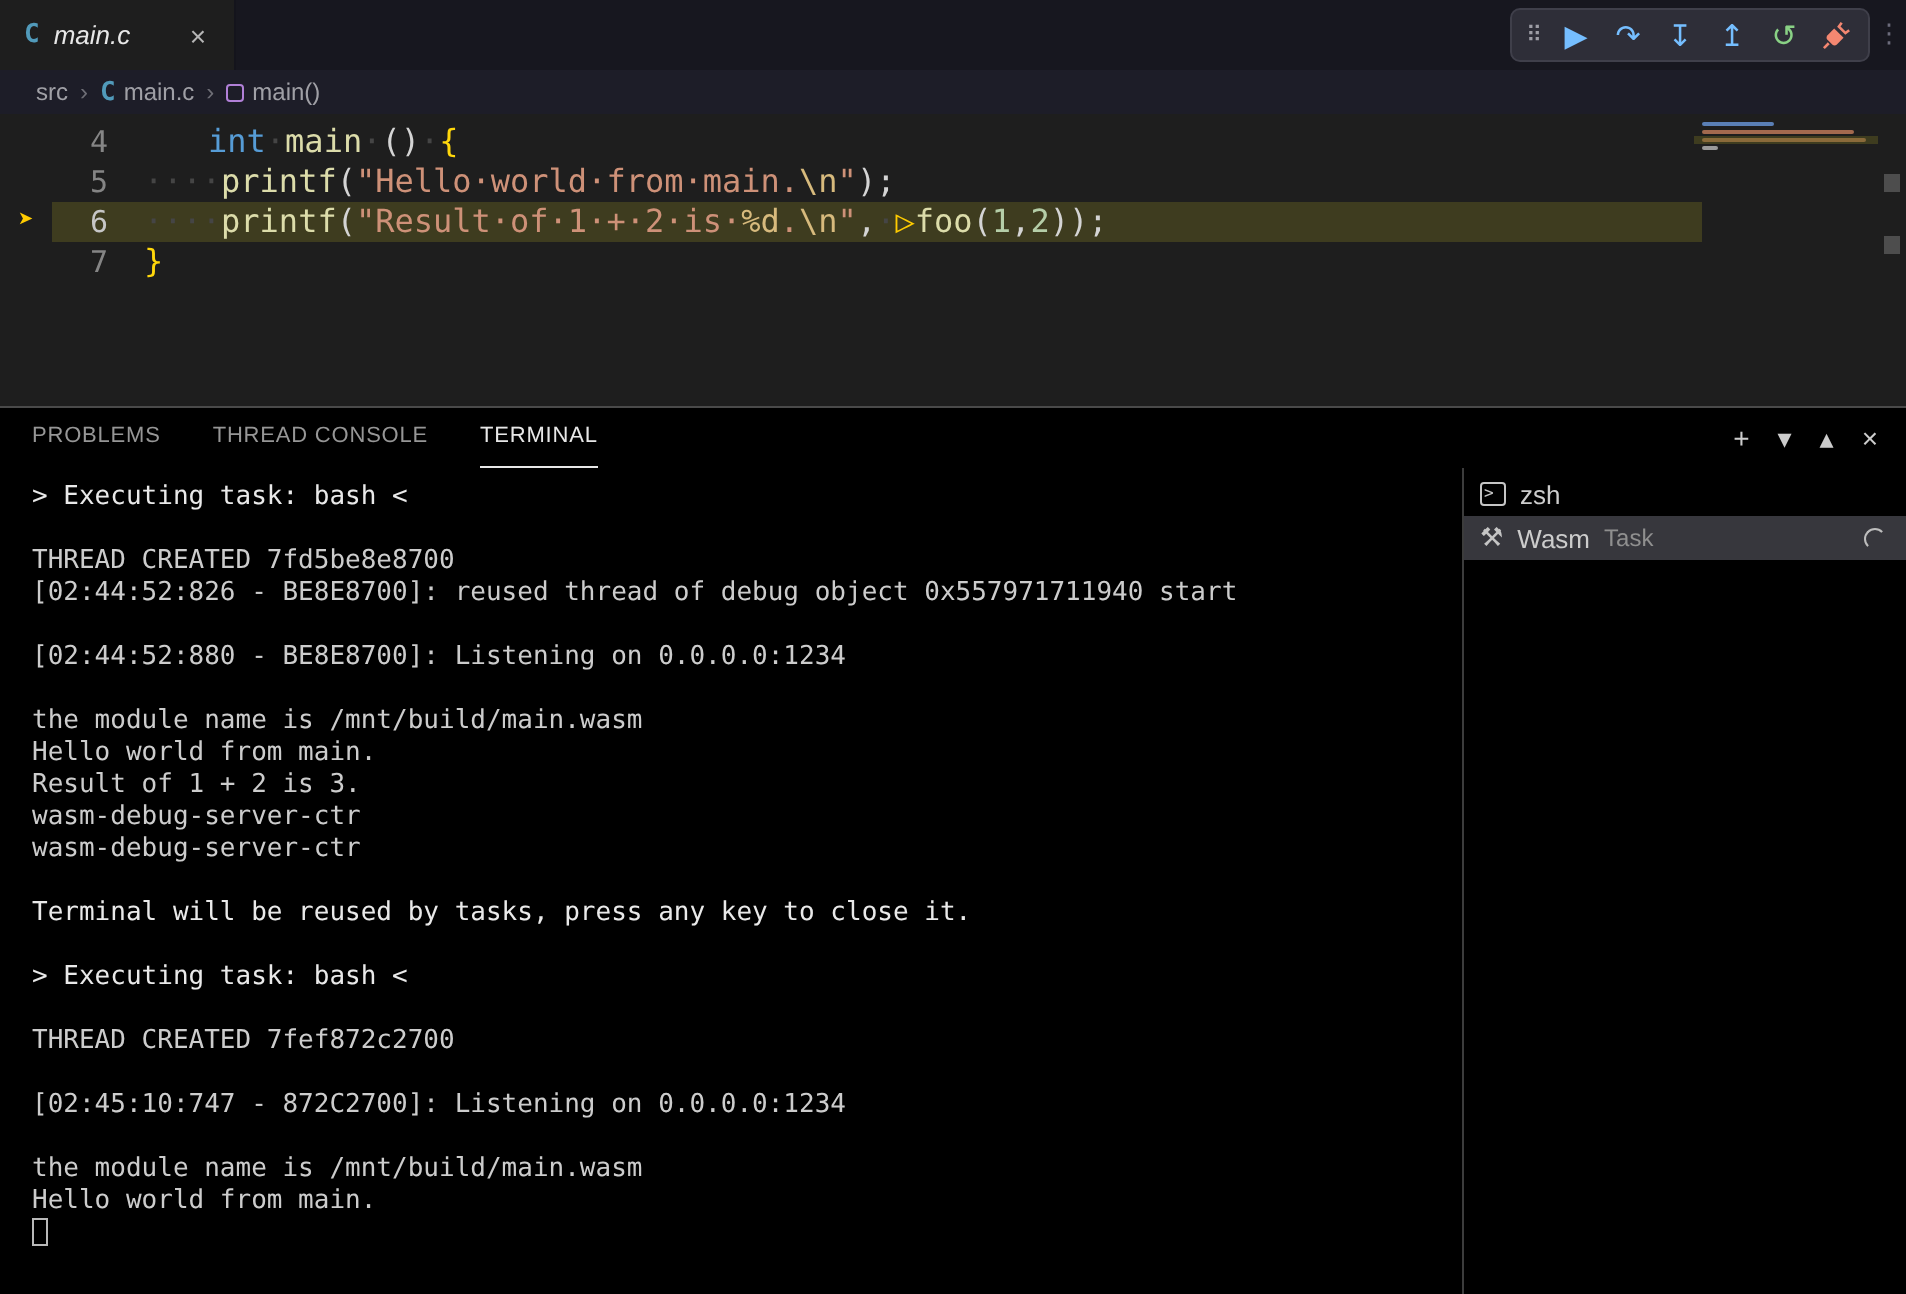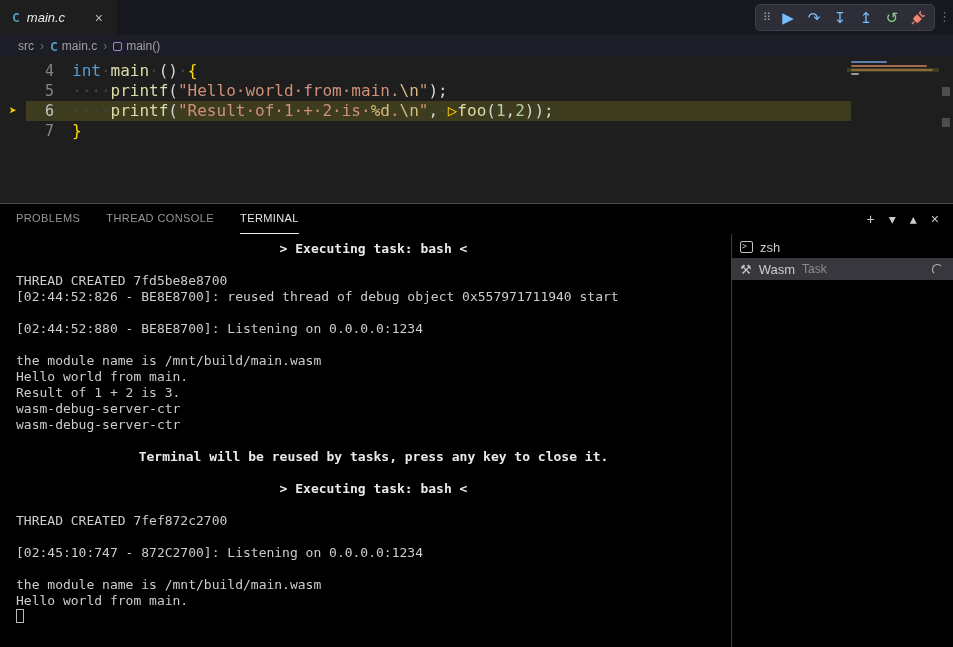--- a/index.html
+++ b/index.html
@@ -36,21 +36,21 @@
 
   
   .editor { position:relative; height:146px; background:#1e1e1e; flex:none; overflow:hidden; }
   .code-area { position:absolute; left:0; top:4px; width:851px; }
   .code-line { display:flex; height:20px; line-height:20px; font-family:"DejaVu Sans Mono","Liberation Mono",monospace; font-size:16px; white-space:pre; }
   .code-line.current { background:linear-gradient(to right, transparent 26px, #3e3c1f 26px); }
   .glyph { width:26px; flex:none; text-align:center; color:#ffcc00; font-size:13px; line-height:20px; }
   .lineno { width:28px; flex:none; text-align:right; color:#858585; font-size:15px; }
   .code-line.current .lineno { color:#c6c6c6; }
   .code-text { padding-left:18px; }
-  .kw  { color:#569cd6; }
+  .kw  { color:#569cd6;margin-left:32px; }
   .fn  { color:#dcdcaa; }
   .str { color:#ce9178; }
   .esc { color:#d7ba7d; }
   .num { color:#b5cea8; }
   .pl  { color:#d4d4d4; }
   .br  { color:#ffd70b; }
   .ws  { color:#454545; }
   .ibp { color:#ffcc00; }
 
   .minimap { position:absolute; right:14px; top:0; width:92px; height:146px; }
@@ -64,21 +64,21 @@
   .panel-header { height:30px; flex:none; position:relative; display:flex; align-items:stretch; padding-left:16px; }
   .panel-tabs { display:flex; gap:26px; }
   .panel-tab { display:flex; align-items:center; font-size:11px; letter-spacing:.4px; color:#969696; cursor:pointer; border-bottom:1px solid transparent; padding-bottom:1px; }
   .panel-tab.active { color:#e7e7e7; border-bottom-color:#e7e7e7; }
   .panel-actions { position:absolute; right:14px; top:0; height:30px; display:flex; align-items:center; gap:14px; }
   .panel-action { color:#cccccc; font-size:14px; cursor:pointer; line-height:1; }
 
   .panel-body { flex:1; display:flex; overflow:hidden; }
   .terminal { flex:1; padding:7px 0 0 16px; font-family:"DejaVu Sans Mono","Liberation Mono",monospace; font-size:13px; line-height:16px; color:#cccccc; overflow:hidden; }
   .term-line { white-space:pre; height:16px; }
-  .term-line.bold { font-weight:bold; color:#e9e9e9;text-align:center; }
+  .term-line.bold { font-weight:normal; color:#e9e9e9; }
   .term-cursor { display:inline-block; width:8px; height:14px; border:1px solid #b9b9b9; vertical-align:-2px; }
 
   .terminal-sidebar { width:222px; flex:none; border-left:1px solid #3c3c3c; padding-top:2px; }
   .term-list-item { height:22px; display:flex; align-items:center; padding:0 10px 0 8px; font-size:13px; color:#cccccc; cursor:pointer; }
   .term-list-item.selected { background:#37373d; }
   .term-item-label { margin-left:7px; }
   .term-item-suffix { margin-left:7px; color:#8f8f8f; font-size:12px; }
   .term-box-icon { width:13px; height:12px; border:1px solid #c5c5c5; border-radius:2px; font-size:8px; line-height:10px; text-align:left; padding-left:1px; color:#c5c5c5; font-family:"DejaVu Sans Mono",monospace; }
   .tools-icon { font-size:13px; color:#c5c5c5; }
   .spinner { margin-left:auto; width:11px; height:11px; border-radius:50%; border:1.6px solid transparent; border-top-color:#bdbdbd; border-left-color:#bdbdbd; }

